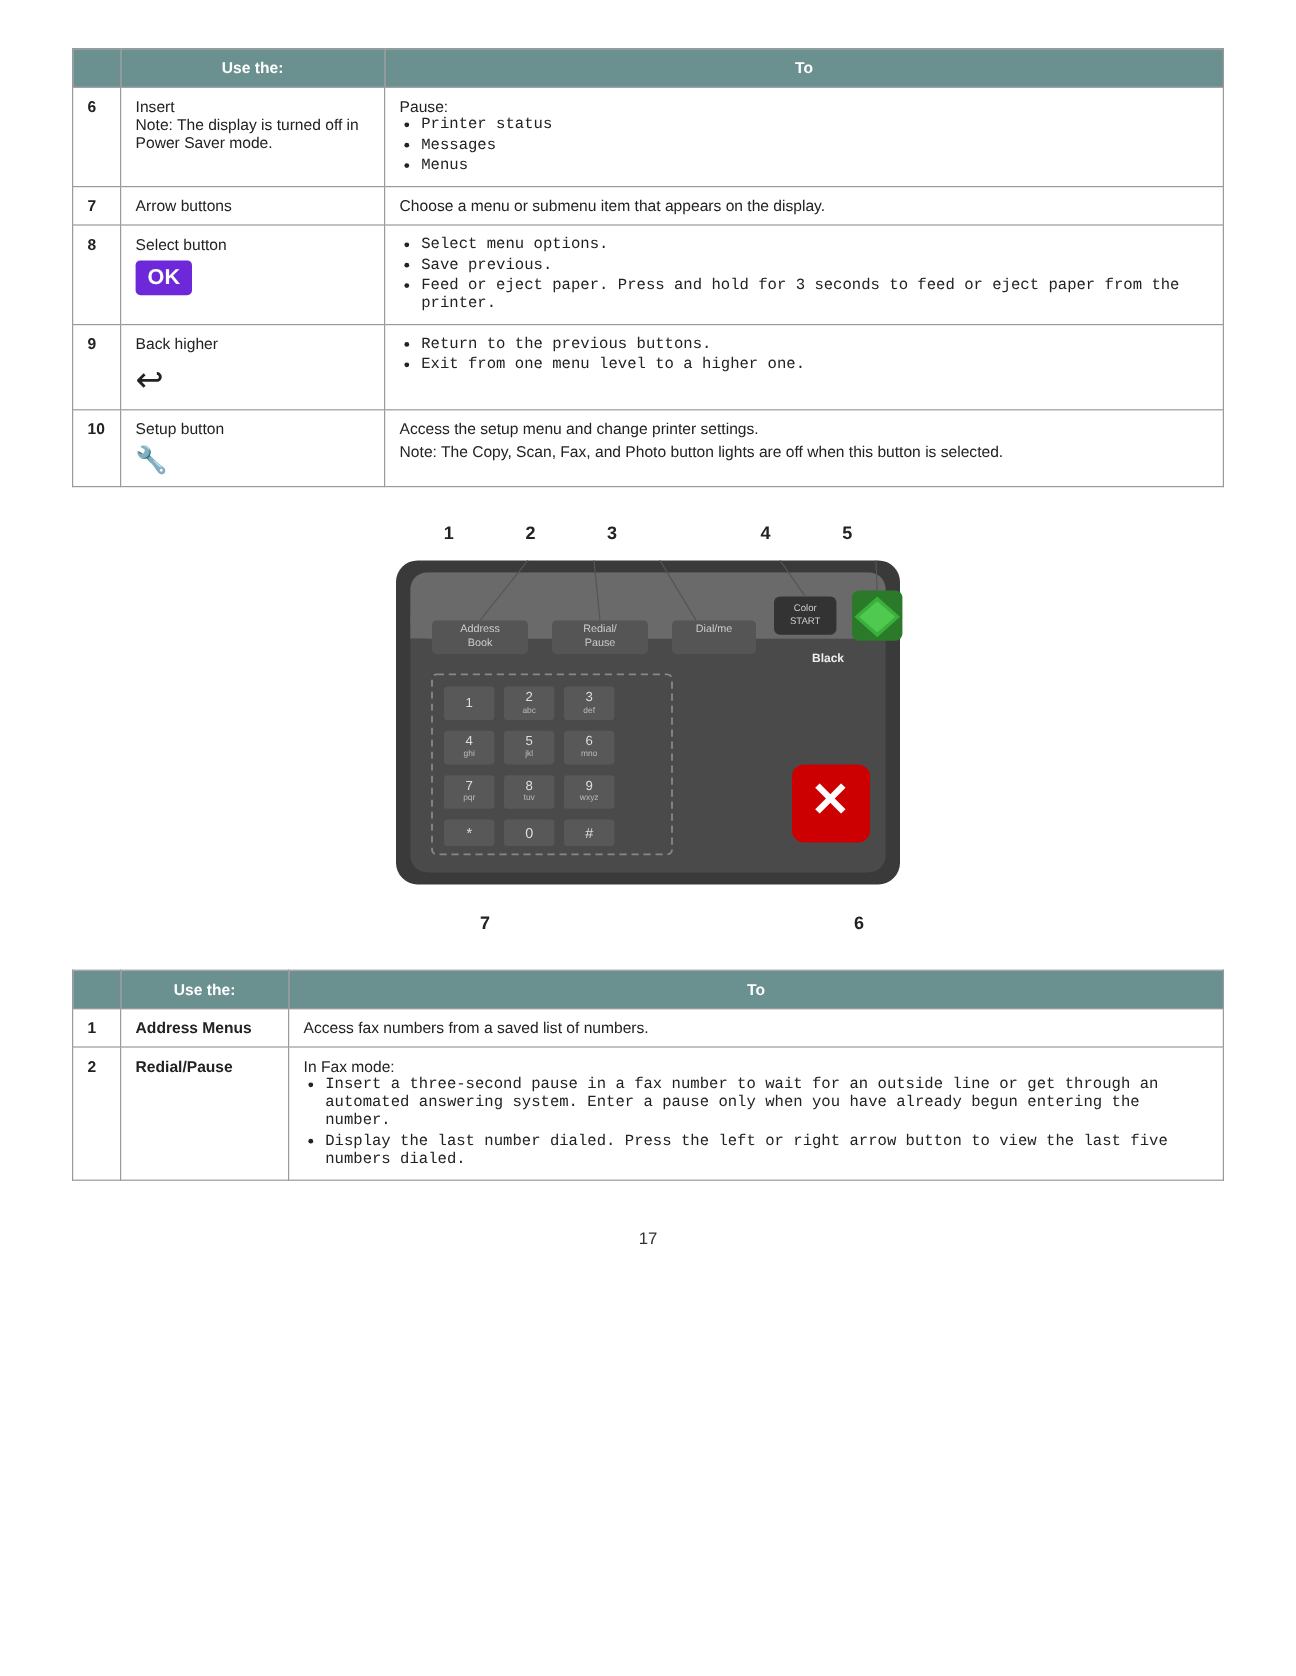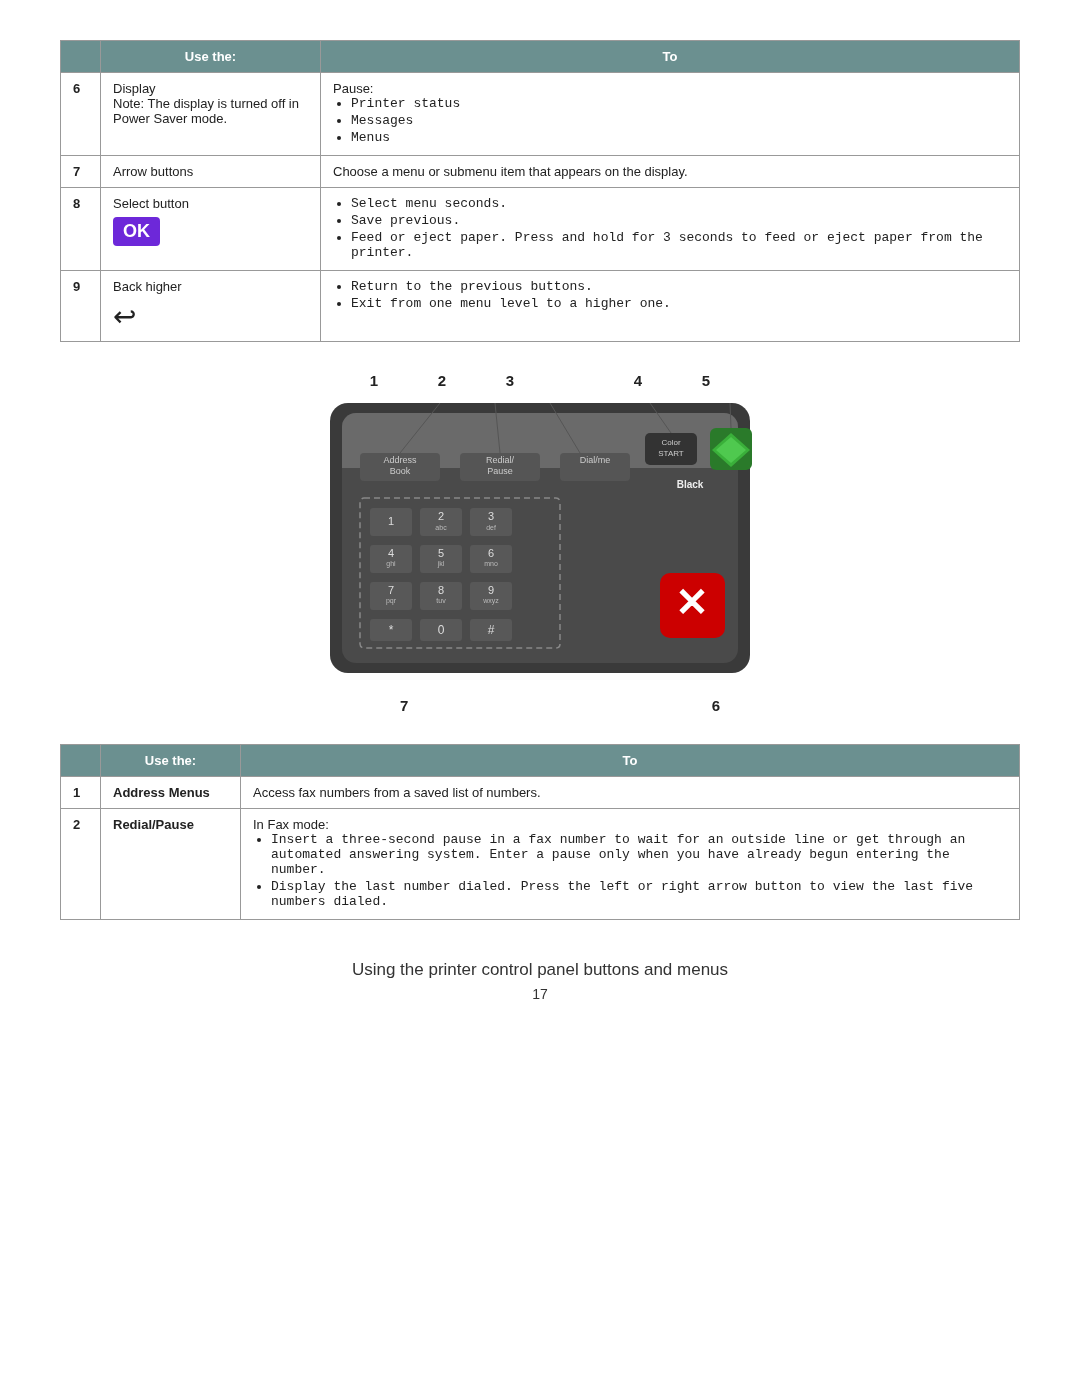--- a/index.html
+++ b/index.html
@@ -162,21 +162,21 @@
     <tr>
       <th></th>
       <th>Use the:</th>
       <th>To</th>
     </tr>
   </thead>
   <tbody id="top-table-body">
   <tr>
         <td class="num-cell">6</td>
         <td class="use-cell">
-          <div>Display</div>
+          <div>Insert</div>
           <div><span class="note-bold">Note:</span> The display is turned off in Power Saver mode.</div>
         </td>
         <td class="to-cell">
           <div>Pause:</div>
           <ul class="bullet-list">
             <li>Printer status</li>
             <li>Messages</li>
             <li>Menus</li>
           </ul>
         </td>
@@ -188,34 +188,42 @@
         </td>
         <td class="to-cell">
           <div>Choose a menu or submenu item that appears on the display.</div>
         </td>
       </tr>
       <tr>
         <td class="num-cell">8</td>
         <td class="use-cell"><div>Select button</div><div class="ok-btn">OK</div></td>
         <td class="to-cell">
           <ul class="bullet-list">
-            <li>Select menu seconds.</li>
+            <li>Select menu options.</li>
             <li>Save previous.</li>
             <li>Feed or eject paper. Press and hold for 3 seconds to feed or eject paper from the printer.</li>
           </ul>
         </td>
       </tr>
       <tr>
         <td class="num-cell">9</td>
         <td class="use-cell"><div>Back higher</div><div class="back-icon">↩</div></td>
         <td class="to-cell">
           <ul class="bullet-list">
             <li>Return to the previous buttons.</li>
             <li>Exit from one menu level to a higher one.</li>
           </ul>
+        </td>
+      </tr>
+      <tr>
+        <td class="num-cell">10</td>
+        <td class="use-cell"><div>Setup button</div><div class="setup-icon">🔧</div></td>
+        <td class="to-cell">
+          <div>Access the setup menu and change printer settings.</div>
+          <div style="margin-top: 4px;"><span class="note-bold">Note:</span> The Copy, Scan, Fax, and Photo button lights are off when this button is selected.</div>
         </td>
       </tr>
     </tbody>
 </table>
 
 <div class="printer-section">
   <div class="num-labels-top">
     <span>1</span>
     <span>2</span>
     <span>3</span>
@@ -335,15 +343,14 @@
           <ul class="bullet-list">
             <li>Insert a three-second pause in a fax number to wait for an outside line or get through an automated answering system. Enter a pause only when you have already begun entering the number.</li>
             <li>Display the last number dialed. Press the left or right arrow button to view the last five numbers dialed.</li>
           </ul>
         </td>
       </tr>
     </tbody>
 </table>
 
 <div class="footer">
-  <div class="footer-title">Using the printer control panel buttons and menus</div>
   <div class="footer-page">17</div>
 </div>
 
 </body></html>

